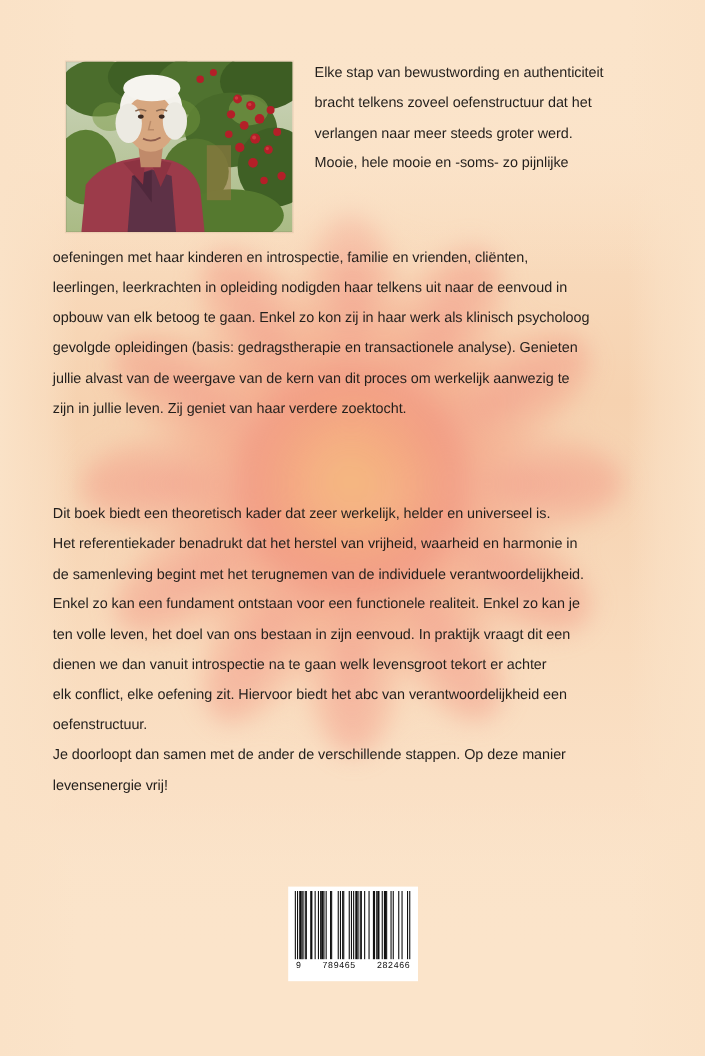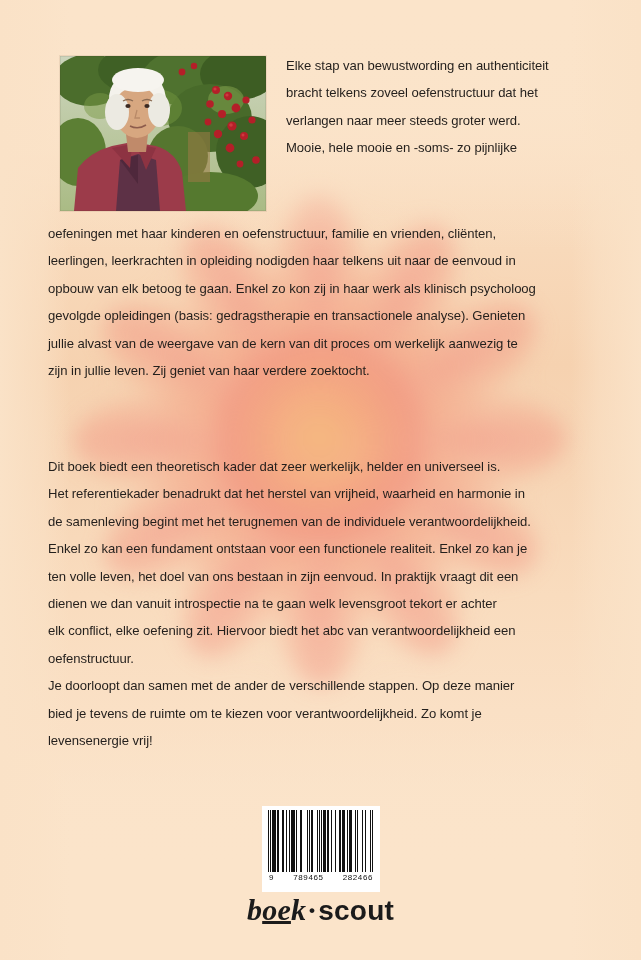--- a/index.html
+++ b/index.html
@@ -351,41 +351,40 @@
       <div class="body-text">
         <span class="nowrapline">Elke stap van bewustwording en authenticiteit</span>
         <span class="nowrapline">bracht telkens zoveel oefenstructuur dat het</span>
         <span class="nowrapline">verlangen naar meer steeds groter werd.</span>
         <span class="nowrapline">Mooie, hele mooie en -soms- zo pijnlijke</span>
       </div>
     </div>
 
     <div class="flow-block">
       <div class="body-text">
-        <span class="nowrapline">oefeningen met haar kinderen en oefenstructuur, familie en vrienden, cliënten,</span>
+        <span class="nowrapline">oefeningen met haar kinderen en introspectie, familie en vrienden, cliënten,</span>
         <span class="nowrapline">leerlingen, leerkrachten in opleiding nodigden haar telkens uit naar de eenvoud in</span>
         <span class="nowrapline">opbouw van elk betoog te gaan. Enkel zo kon zij in haar werk als klinisch psycholoog</span>
         <span class="nowrapline">gevolgde opleidingen (basis: gedragstherapie en transactionele analyse). Genieten</span>
         <span class="nowrapline">jullie alvast van de weergave van de kern van dit proces om werkelijk aanwezig te</span>
         <span class="nowrapline">zijn in jullie leven. Zij geniet van haar verdere zoektocht.</span>
       </div>
     </div>
 
     <div class="para2">
       <div class="body-text">
         <span class="nowrapline">Dit boek biedt een theoretisch kader dat zeer werkelijk, helder en universeel is.</span>
         <span class="nowrapline">Het referentiekader benadrukt dat het herstel van vrijheid, waarheid en harmonie in</span>
         <span class="nowrapline">de samenleving begint met het terugnemen van de individuele verantwoordelijkheid.</span>
         <span class="nowrapline">Enkel zo kan een fundament ontstaan voor een functionele realiteit. Enkel zo kan je</span>
         <span class="nowrapline">ten volle leven, het doel van ons bestaan in zijn eenvoud. In praktijk vraagt dit een</span>
         <span class="nowrapline">dienen we dan vanuit introspectie na te gaan welk levensgroot tekort er achter</span>
         <span class="nowrapline">elk conflict, elke oefening zit. Hiervoor biedt het abc van verantwoordelijkheid een</span>
         <span class="nowrapline">oefenstructuur.</span>
         <span class="nowrapline">Je doorloopt dan samen met de ander de verschillende stappen. Op deze manier</span>
-        <span class="nowrapline">bied je tevens de ruimte om te kiezen voor verantwoordelijkheid. Zo komt je</span>
         <span class="nowrapline">levensenergie vrij!</span>
       </div>
     </div>
 
     <div class="barcode-wrap">
       <div class="barcode-bars" id="barcode-bars">
           <div class="bar" style="width: 1.11579px;"></div>
           <div class="bar gap" style="width: 1.11579px;"></div>
           <div class="bar" style="width: 1.11579px;"></div>
           <div class="bar gap" style="width: 1.11579px;"></div>
@@ -481,18 +480,15 @@
           <div class="bar gap" style="width: 1.11579px;"></div>
           <div class="bar" style="width: 1.11579px;"></div>
         </div>
       <div class="barcode-digits">
         <span>9</span>
         <span>789465</span>
         <span>282466</span>
       </div>
     </div>
 
-    <div class="logo">
-      <span class="boek"><span>b</span><span class="oe">oe</span><span>k</span></span><span class="dot">·</span><span class="scout">scout</span>
-    </div>
 
   </div>
 </div>
 
 </body></html>

